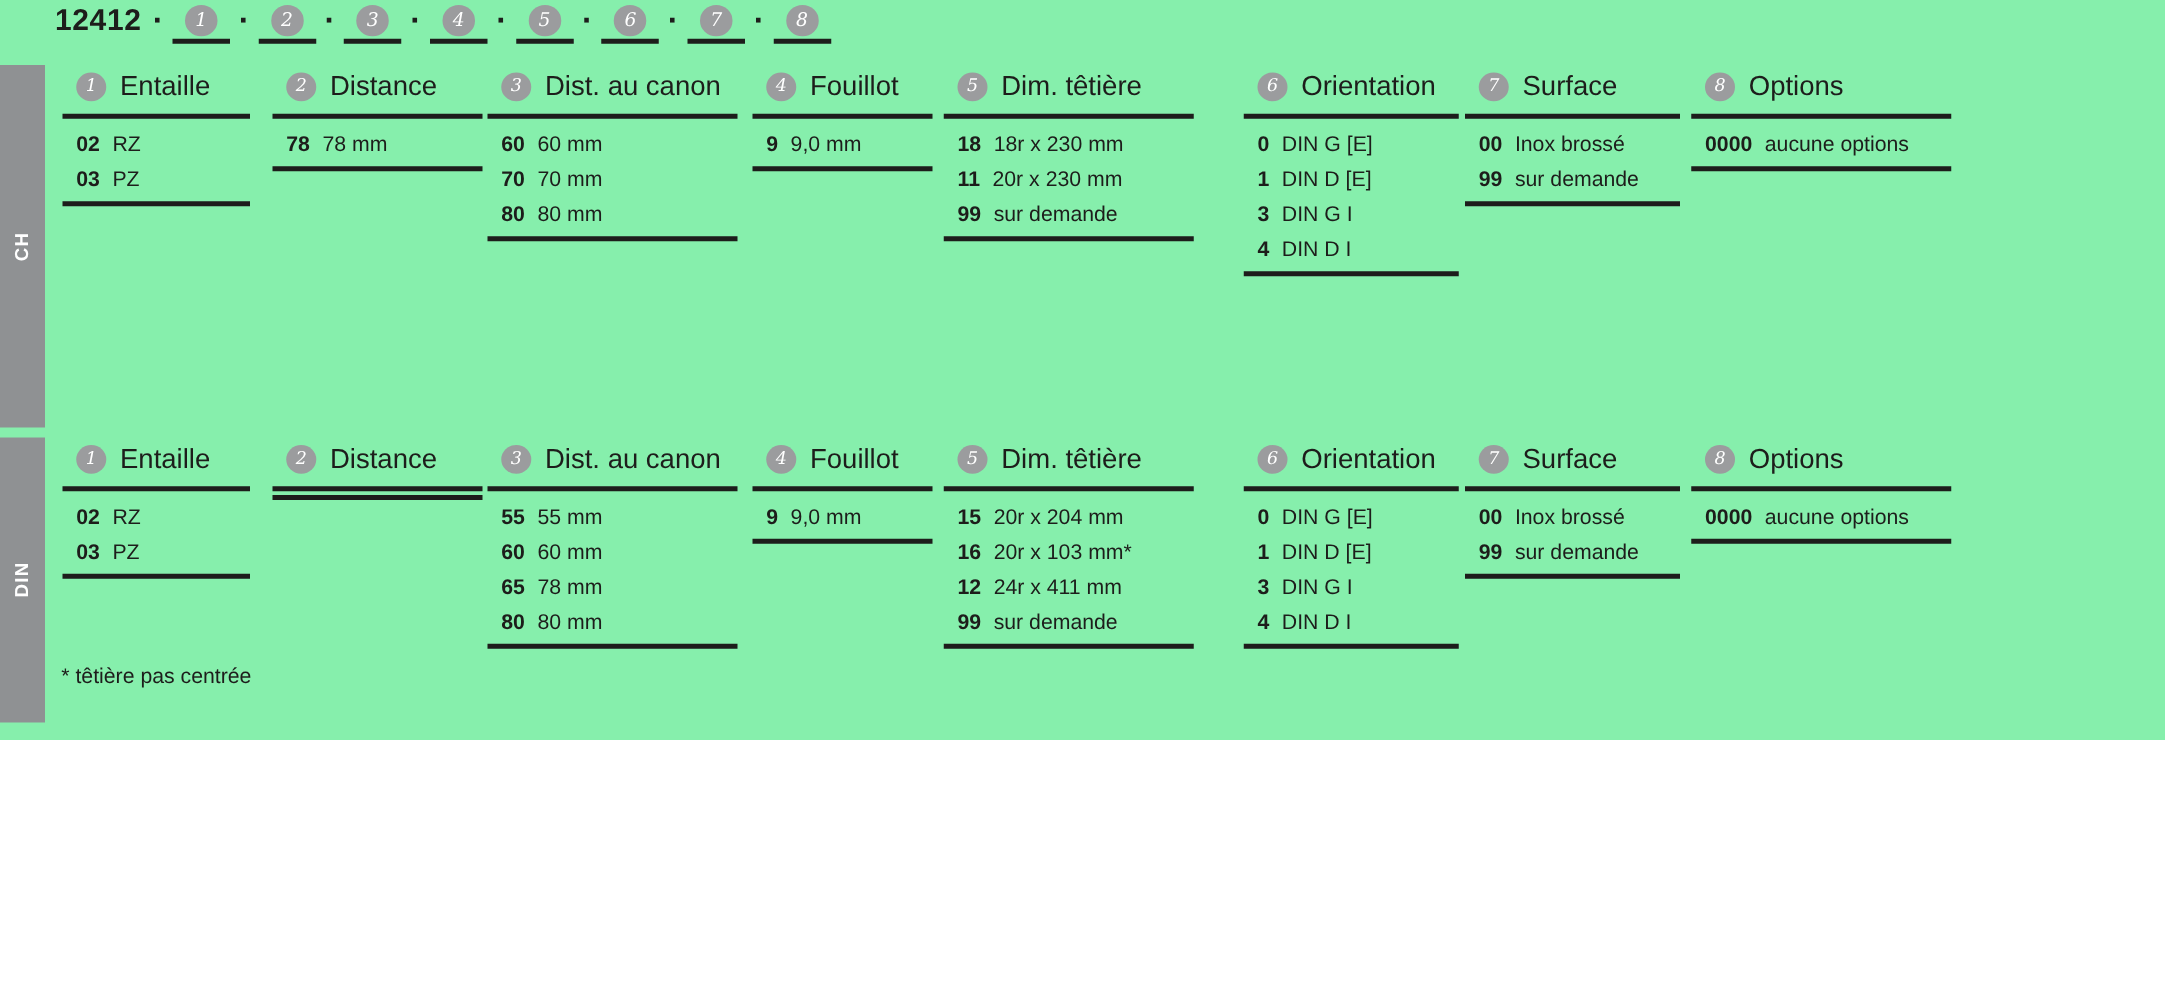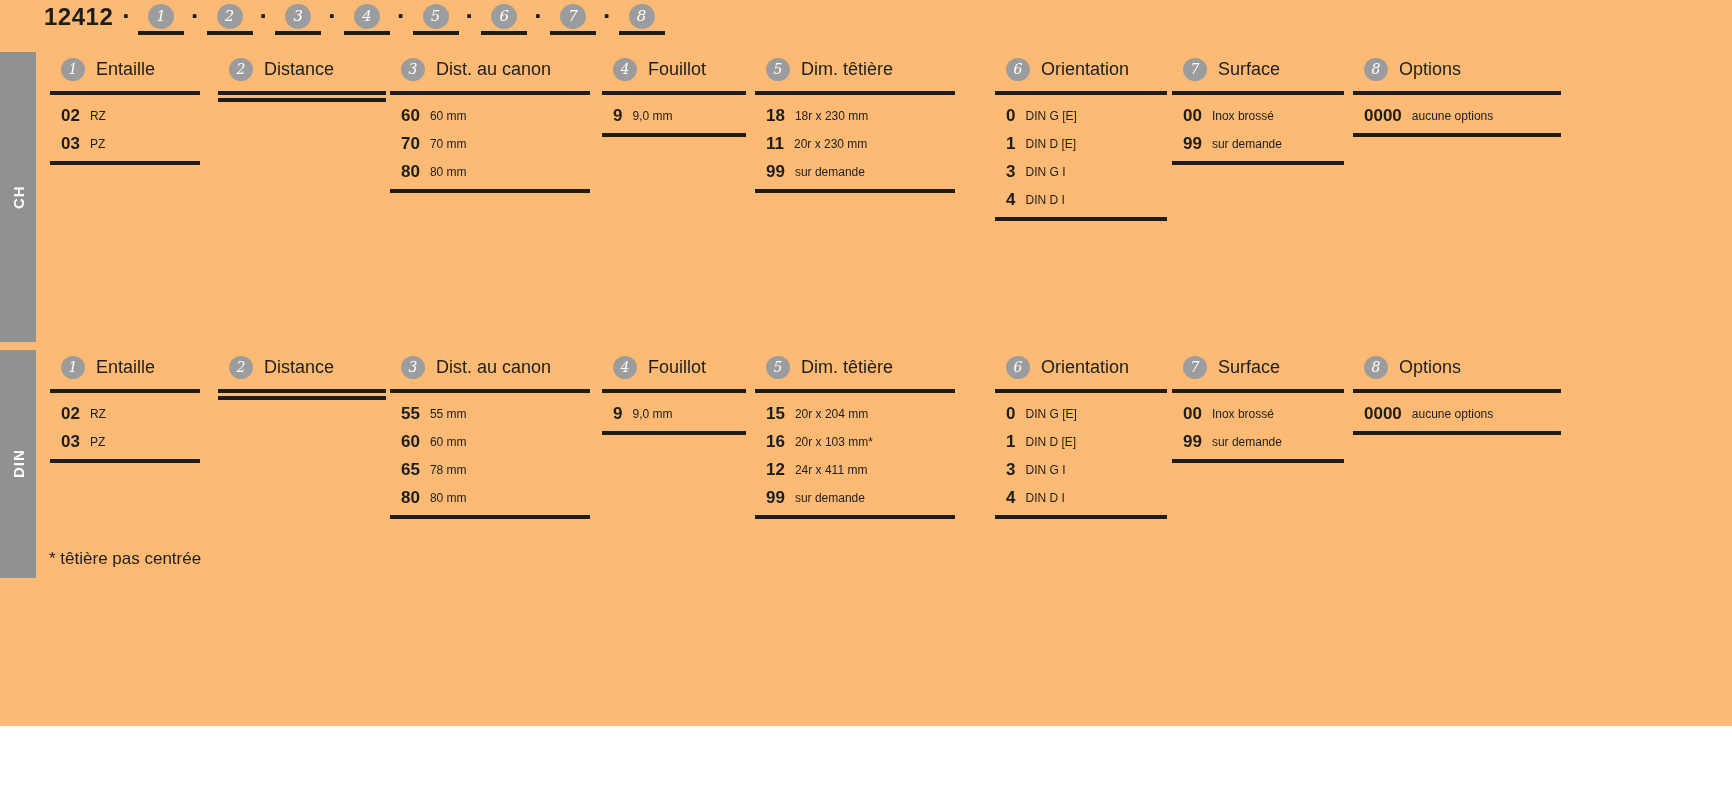--- a/index.html
+++ b/index.html
@@ -1,16 +1,16 @@
 <!DOCTYPE html>
 <html><head>
 <meta charset="utf-8">
 <style>
   html,body{margin:0;padding:0;background:#fff;}
-  #page{position:relative;width:1732px;height:726px;overflow:hidden;background:#fdba74;
+  #page{position:relative;width:1732px;height:592px;overflow:hidden;background:#86efac;
         font-family:"Liberation Sans",sans-serif;color:#1d1d1b;}
 
   
   .masthead{position:absolute;left:44px;top:2px;display:flex;align-items:flex-start;}
   .pcode{font-size:24px;font-weight:700;line-height:30px;letter-spacing:.5px;}
   #steps{display:flex;align-items:flex-start;margin-left:2px;}
   .dot{font-size:26px;font-weight:700;line-height:28px;margin:0 7px;}
   .step{display:flex;flex-direction:column;align-items:center;width:46px;}
   .step-circle{width:26px;height:25px;border-radius:50%;background:#9b9c9e;
                display:flex;align-items:center;justify-content:center;margin-top:2px;}
@@ -27,31 +27,31 @@
        writing-mode:vertical-rl;transform:rotate(180deg);}
   #section-0 .tab{top:2px;height:290px;}
   #section-1 .tab{top:2px;height:228px;}
 
   
   .col{position:absolute;top:0;}
   .col-head{display:flex;align-items:center;gap:11px;padding-left:11px;margin-top:6px;height:26px;}
   .badge{width:24px;height:23px;border-radius:50%;background:#9b9c9e;color:#fff;flex:0 0 auto;
          display:flex;align-items:center;justify-content:center;
          font-family:"DejaVu Serif",serif;font-style:italic;font-size:14px;}
-  .col-title{font-size:18px;white-space:nowrap;}
+  .col-title{font-size:22px;white-space:nowrap;}
   .rule{height:4px;background:#1d1d1b;}
   .head-rule{margin-top:9px;}
   .items{padding:7px 0 0 11px;}
   .item{height:28px;display:flex;align-items:center;white-space:nowrap;}
   .code{font-weight:700;margin-right:10px;font-size:17px;}
-  .lbl{font-size:12px;}
+  .lbl{font-size:17px;}
   .bottom-rule{margin-top:3px;}
 
   
-  .footnote{position:absolute;left:49px;top:549px;font-size:17px;font-weight:700;}
+  .footnote{position:absolute;left:49px;top:531px;font-size:17px;font-weight:700;}
   .footnote .fn-text{font-weight:400;}
 </style>
 </head>
 <body>
 
 <div id="page">
 
   <div class="masthead">
     <span class="pcode">12412</span>
     <span id="steps">
@@ -138,20 +138,26 @@
           <div class="rule bottom-rule"></div>
         </div>
         <div class="col" style="left: 218px; width: 168px;">
           <div class="col-head">
             <span class="badge">
               <span>2</span>
             </span>
             <span class="col-title">Distance</span>
           </div>
           <div class="rule head-rule"></div>
+          <div class="items">
+            <div class="item">
+              <span class="code">78</span>
+              <span class="lbl">78 mm</span>
+            </div>
+          </div>
           <div class="rule bottom-rule"></div>
         </div>
         <div class="col" style="left: 390px; width: 200px;">
           <div class="col-head">
             <span class="badge">
               <span>3</span>
             </span>
             <span class="col-title">Dist. au canon</span>
           </div>
           <div class="rule head-rule"></div>

